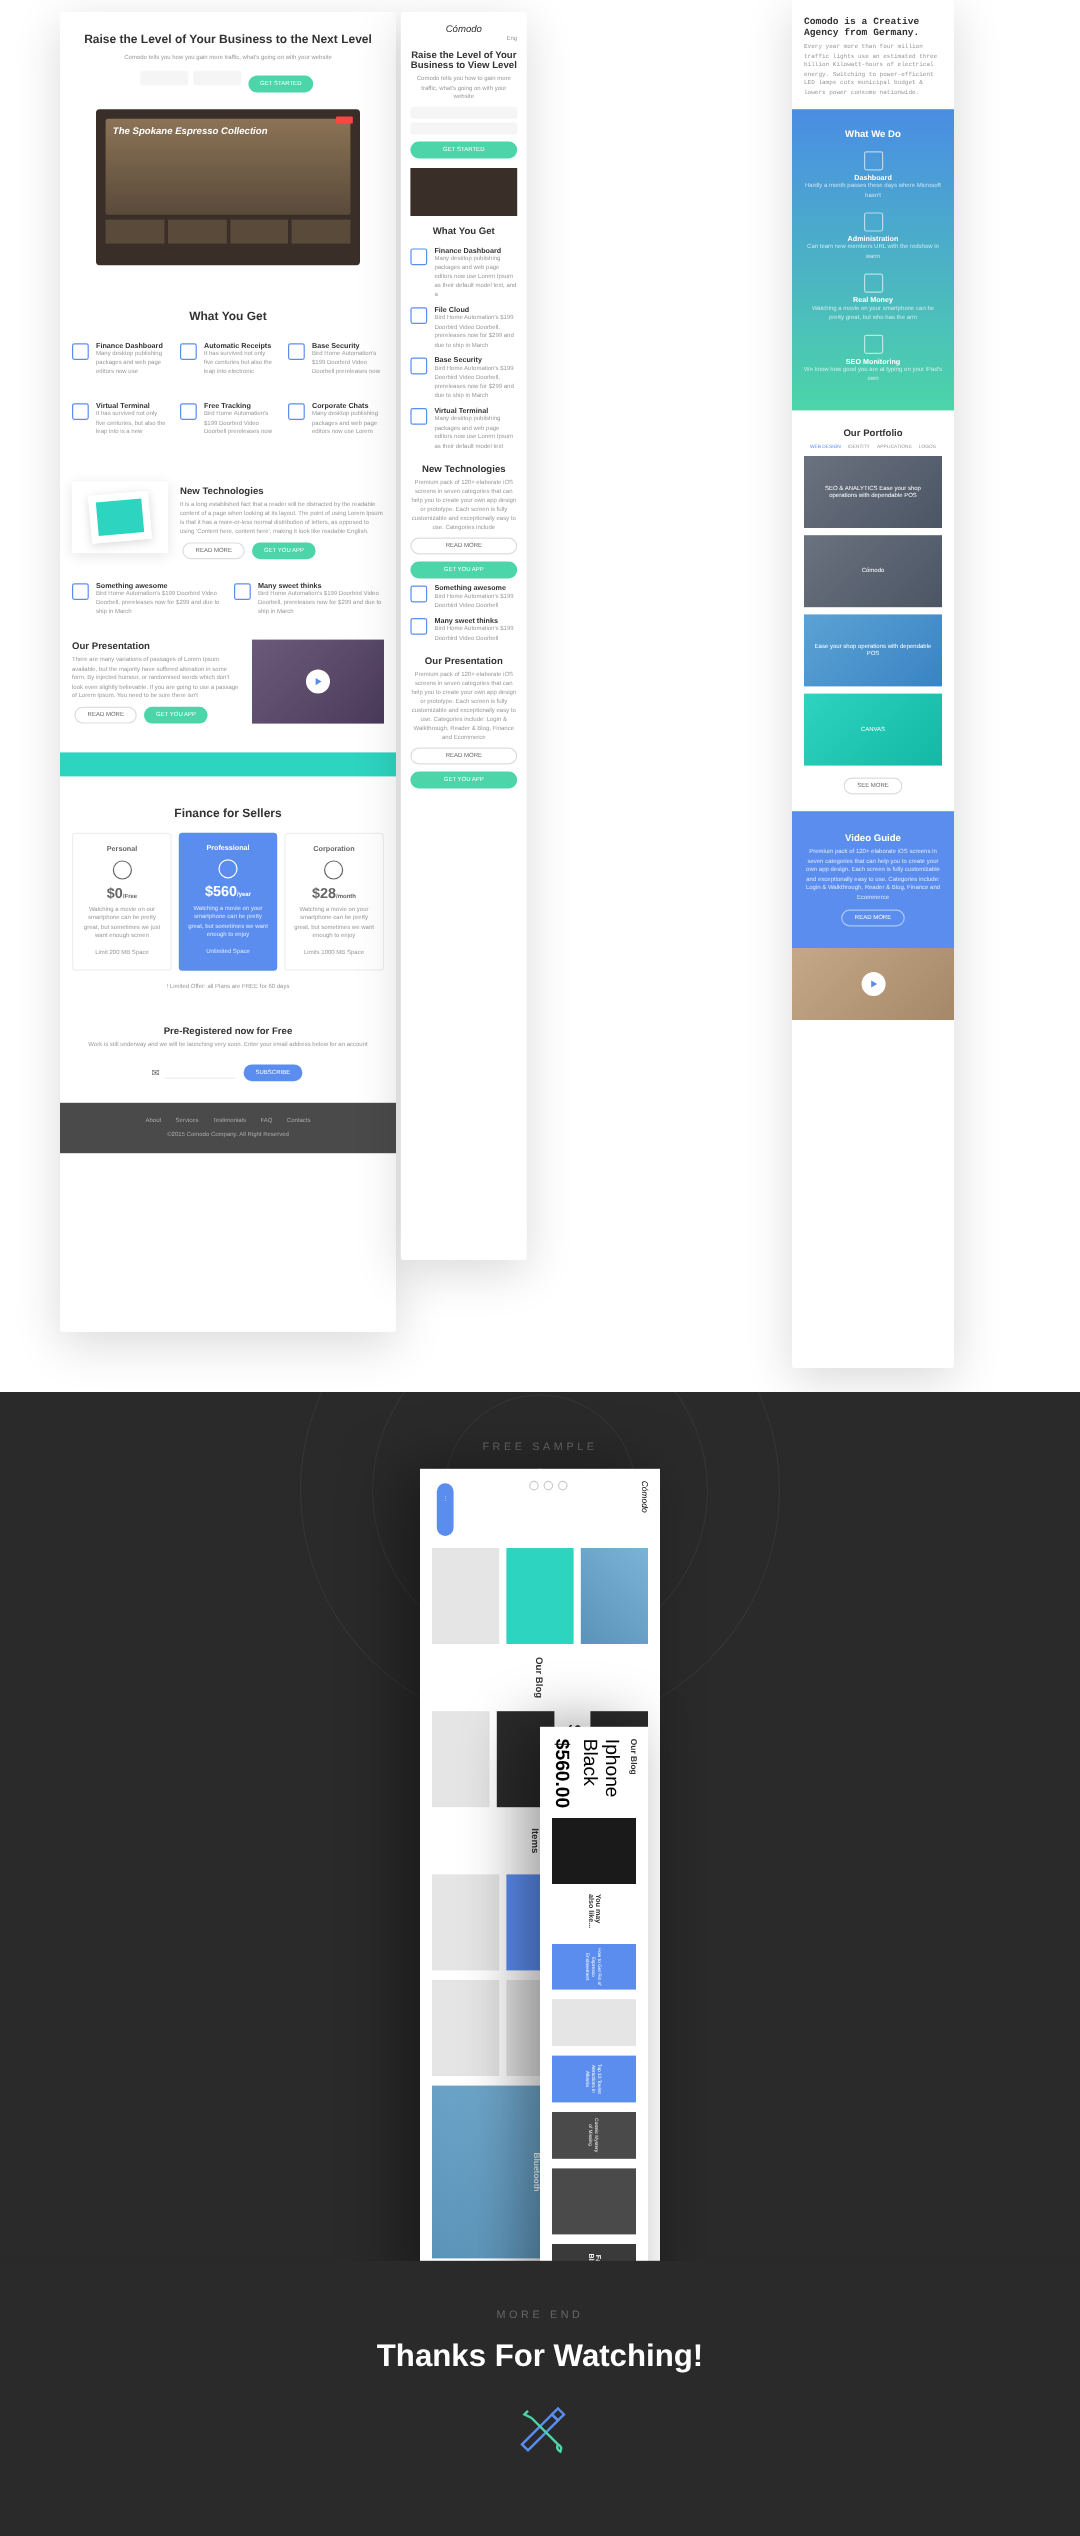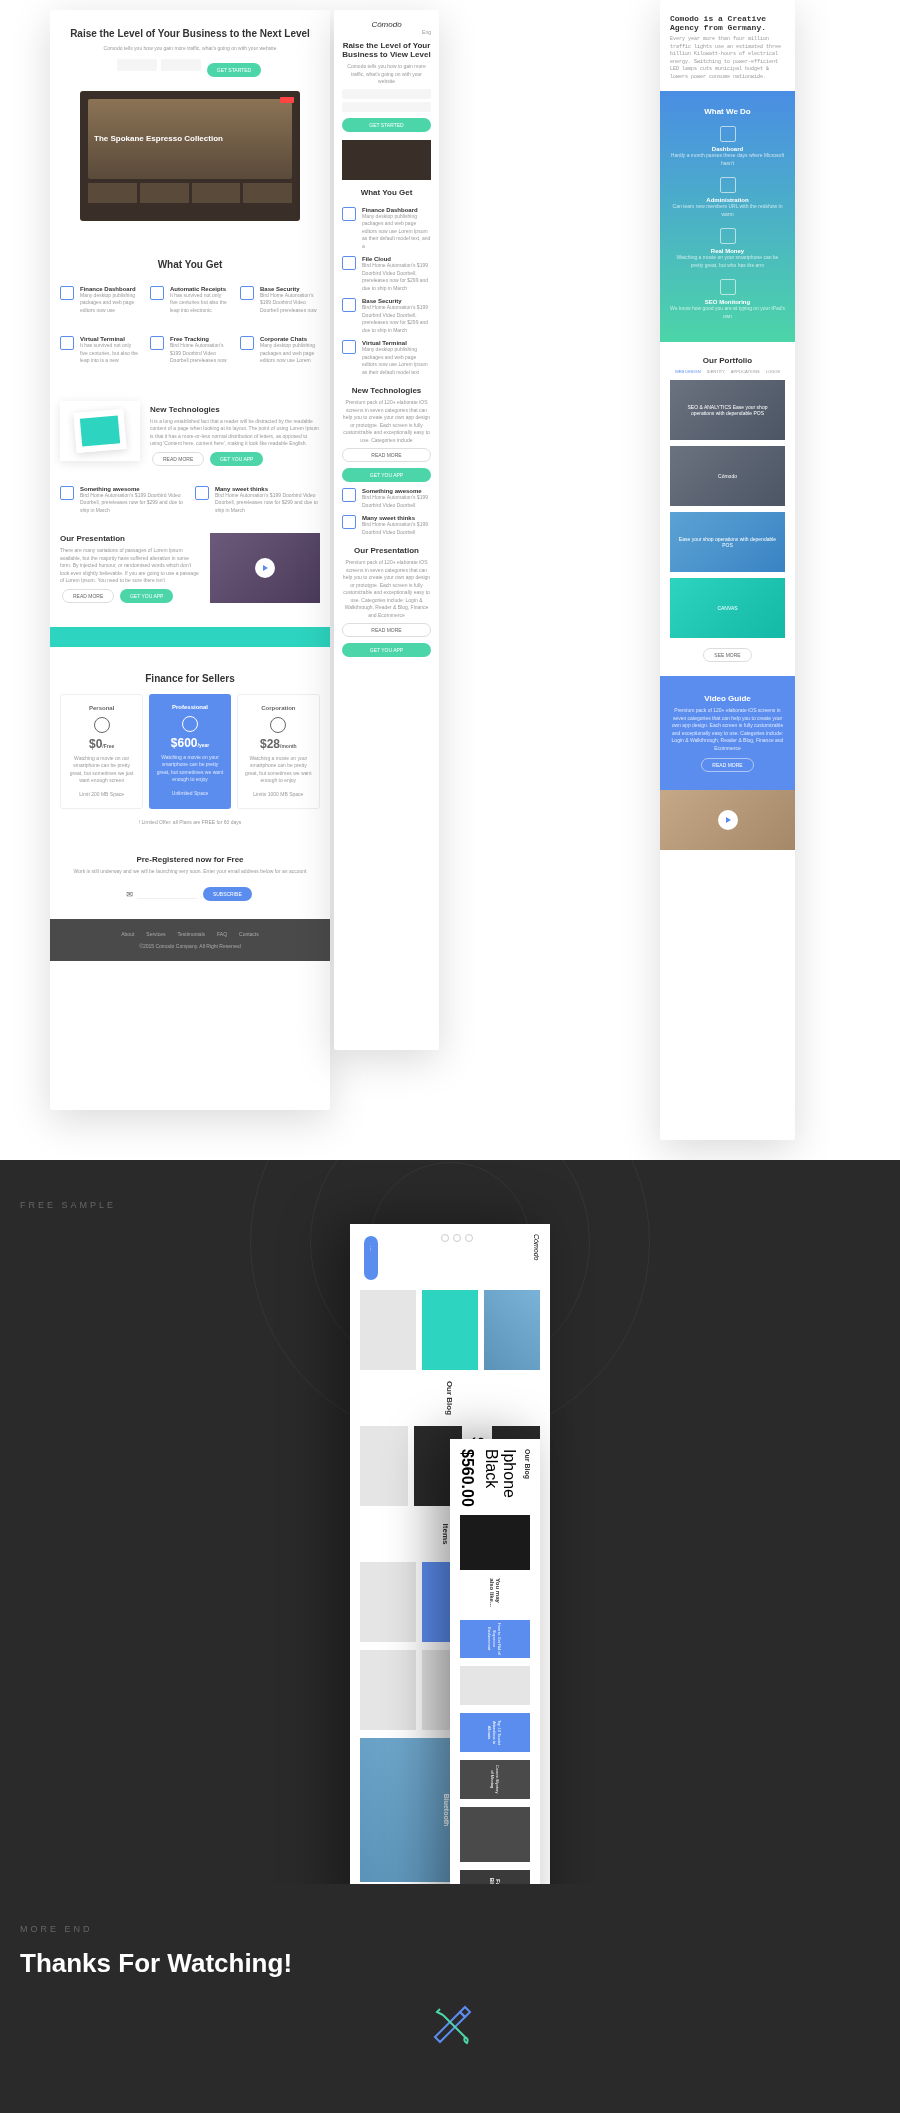--- a/index.html
+++ b/index.html
@@ -18,21 +18,21 @@
 .img-teal{background:linear-gradient(135deg,#2dd4bf,#14b8a6);}
 .img-sky{background:linear-gradient(135deg,#5ba3d4,#3a83c4);}
 .img-gray{background:linear-gradient(135deg,#6b7280,#4b5563);}
 
 
 .m1{left:50px;top:10px;width:280px;height:1100px;}
 .m1-hero{padding:12px;text-align:center;}
 .m1-inputs{display:flex;gap:4px;justify-content:center;margin:6px 0;}
 .m1-input{width:40px;height:12px;background:#f5f5f5;border-radius:2px;}
 .m1-showcase{margin:10px auto;width:220px;height:130px;background:#3a2f28;border-radius:3px;position:relative;padding:8px;}
-.m1-showcase-img{width:100%;height:80px;background:linear-gradient(180deg,#8b7355,#5a4a3a);border-radius:2px;display:flex;align-items:center;padding:6px;}
+.m1-showcase-img{width:100%;height:80px;background:linear-gradient(180deg,#8b7355,#5a4a3a);border-radius:2px;display:flex;align-items:flex-start;padding:6px;font-style:italic;}
 .m1-badge{position:absolute;top:6px;right:6px;width:14px;height:6px;background:#ff4444;border-radius:1px;}
 .m1-features{padding:10px;text-align:center;}
 .m1-feat-grid{display:grid;grid-template-columns:1fr 1fr 1fr;gap:10px;margin:10px 0;text-align:left;}
 .m1-tech{padding:10px;display:flex;gap:10px;align-items:flex-start;}
 .m1-tech-img{width:80px;height:60px;background:#fff;display:flex;align-items:center;justify-content:center;box-shadow:0 2px 10px rgba(0,0,0,0.1);}
 .m1-tech-inner{width:50px;height:40px;background:#fff;border:6px solid #fff;box-shadow:0 2px 8px rgba(0,0,0,0.15);transform:rotate(-5deg);}
 .m1-tech-teal{width:100%;height:100%;background:#2dd4bf;}
 .m1-prez{padding:10px;display:flex;gap:10px;align-items:center;}
 .m1-prez-vid{width:110px;height:70px;background:linear-gradient(135deg,#6b5a7a,#4b3a5a);display:flex;align-items:center;justify-content:center;}
 .play-btn{width:20px;height:20px;background:#fff;border-radius:50%;display:flex;align-items:center;justify-content:center;}
@@ -90,21 +90,21 @@
 .m4-wedo h3{color:#fff;}
 .m4-wedo-item{margin:10px 0;}
 .m4-wedo-icon{width:16px;height:16px;border:1px solid rgba(255,255,255,0.6);border-radius:2px;margin:0 auto 4px;}
 .m4-port{padding:10px;text-align:center;}
 .m4-port-item{height:60px;margin:6px 0;display:flex;align-items:center;justify-content:center;color:#fff;font-size:5px;padding:6px;text-align:center;}
 .m4-vguide{background:#5b8def;color:#fff;padding:14px 10px;text-align:center;}
 .m4-vguide h3{color:#fff;}
 .m4-vid{height:60px;background:linear-gradient(135deg,#c4a888,#a48868);display:flex;align-items:center;justify-content:center;}
 
 
-.dark-section{background:#2a2a2a;padding:40px 20px;color:#fff;position:relative;}
+.dark-section{background:#2a2a2a;padding:40px 20px;text-align:center;color:#fff;position:relative;}
 .dark-label{font-size:9px;letter-spacing:3px;color:#666;margin-bottom:14px;}
 .dark-title{font-size:26px;font-weight:700;margin-bottom:12px;}
 .dark-sub{font-size:12px;color:#999;margin-bottom:20px;}
 .badge-45{width:46px;height:46px;border:2px solid #4cd5a8;border-right-color:transparent;border-radius:50%;margin:14px auto;display:flex;align-items:center;justify-content:center;font-size:11px;font-weight:600;position:relative;transform:rotate(20deg);}
 .badge-45 span{transform:rotate(-20deg);}
 .radar{position:absolute;top:50%;left:50%;width:400px;height:400px;transform:translate(-50%,-50%);pointer-events:none;}
 .radar-ring{position:absolute;border:1px solid rgba(255,255,255,0.05);border-radius:50%;}
 .r1{inset:0;}
 .r2{inset:60px;}
 .r3{inset:120px;}
@@ -372,21 +372,21 @@
         <div class="m1-price-card">
           <h4>Personal</h4>
               <div class="circ"></div>
           <div class="price"><span>$0</span><span style="font-size:5px">/Free</span></div>
           <div class="tiny">Watching a movie on our smartphone can be pretty great, but sometimes we just want enough screen</div>
               <div class="tiny" style="margin-top:6px">Limit 200 MB Space</div>
         </div>
         <div class="m1-price-card featured">
           <h4 style="color:#fff">Professional</h4>
               <div class="circ"></div>
-          <div class="price"><span>$600</span><span style="font-size:5px">/year</span></div>
+          <div class="price"><span>$560</span><span style="font-size:5px">/year</span></div>
           <div class="tiny" style="color:rgba(255,255,255,0.8)">Watching a movie on your smartphone can be pretty great, but sometimes we want enough to enjoy</div>
               <div class="tiny" style="margin-top:6px;color:rgba(255,255,255,0.8)">Unlimited Space</div>
         </div>
         <div class="m1-price-card">
           <h4>Corporation</h4>
               <div class="circ"></div>
           <div class="price"><span>$28</span><span style="font-size:5px">/month</span></div>
           <div class="tiny">Watching a movie on your smartphone can be pretty great, but sometimes we want enough to enjoy</div>
               <div class="tiny" style="margin-top:6px">Limits 1000 MB Space</div>
         </div>

